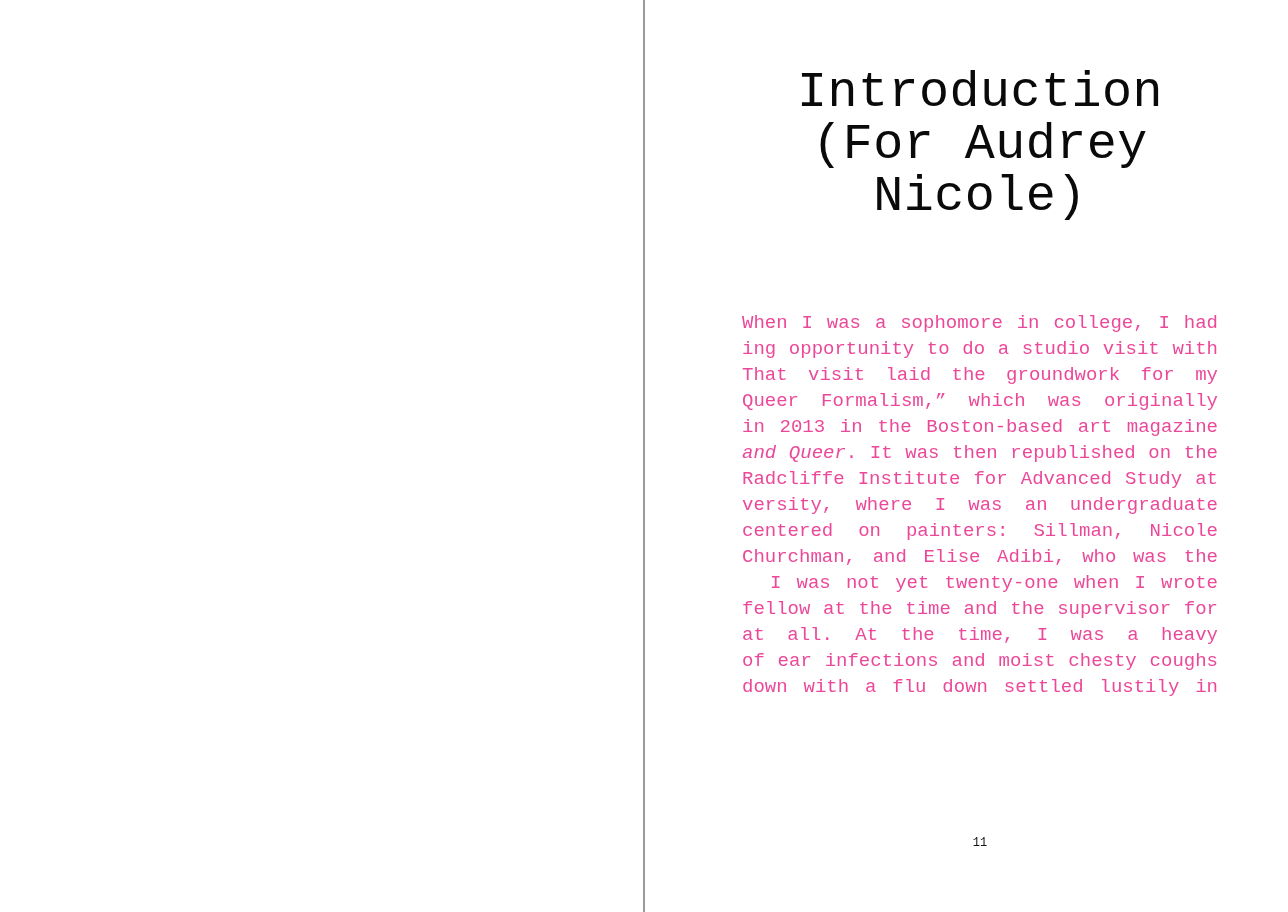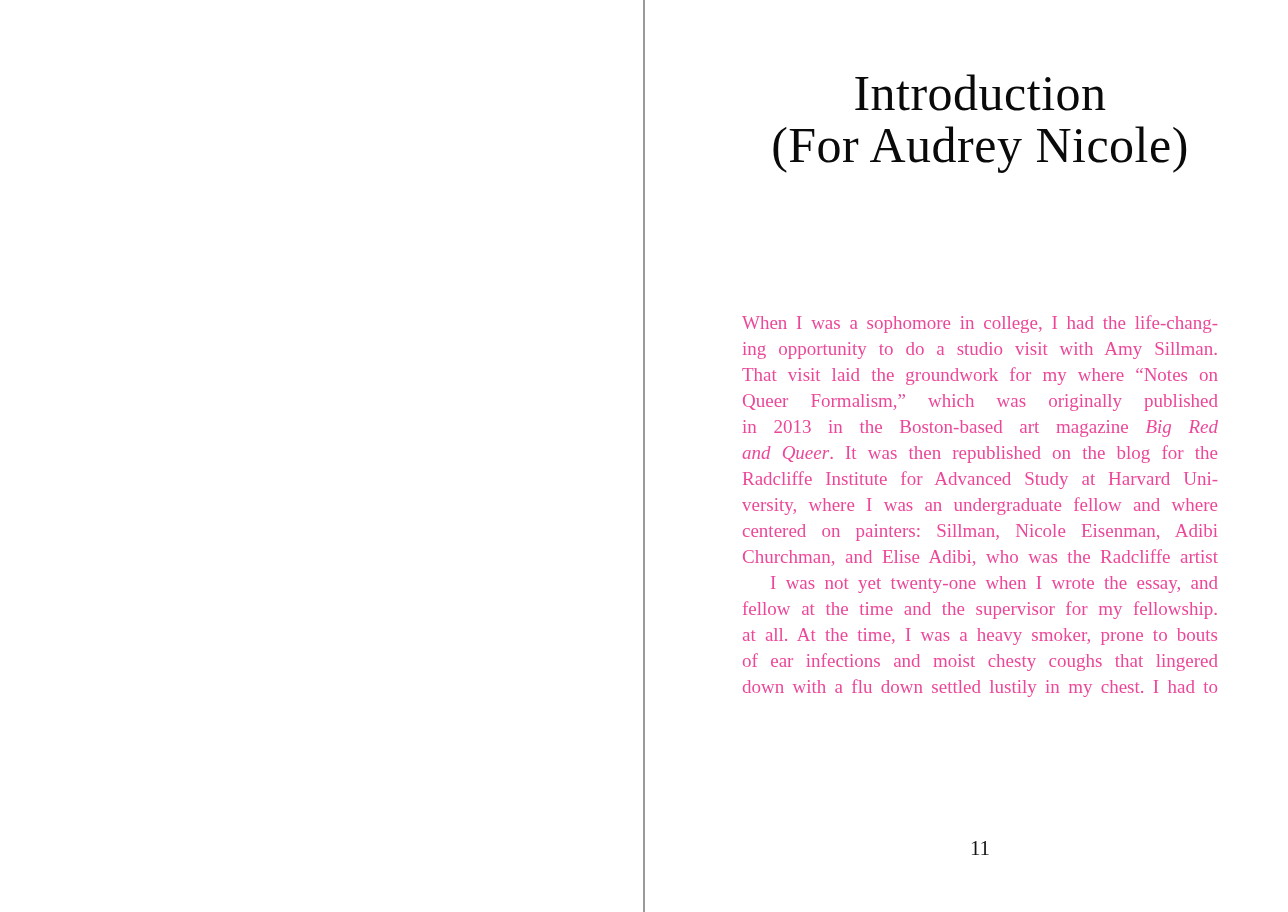--- a/index.html
+++ b/index.html
@@ -38,20 +38,21 @@
     width: 643px;
     height: 912px;
     background: #ffffff;
   }
   .content-column {
     position: absolute;
     left: 97px;  
     top: 0;
     width: 476px;
     height: 644px;
+    font-family: Liberation Mono, monospace;
   }
   .chapter-title {
     position: absolute;
     top: 67px;
     left: 0;
     width: 100%;
     margin: 0;
     font-size: 50px;
     line-height: 52px;
     font-weight: 400;
@@ -79,21 +80,21 @@
   }
   .body-line .it {
     font-style: italic;
   }
   .folio {
     position: absolute;
     top: 836px;
     left: 0;
     width: 100%;
     text-align: center;
-    font-size: 21px;
+    font-size: 12px;
     color: #141414;
   }
 </style>
 </head>
 <body>
 
 <div class="spread">
 
   <div class="left-page"></div>
 

